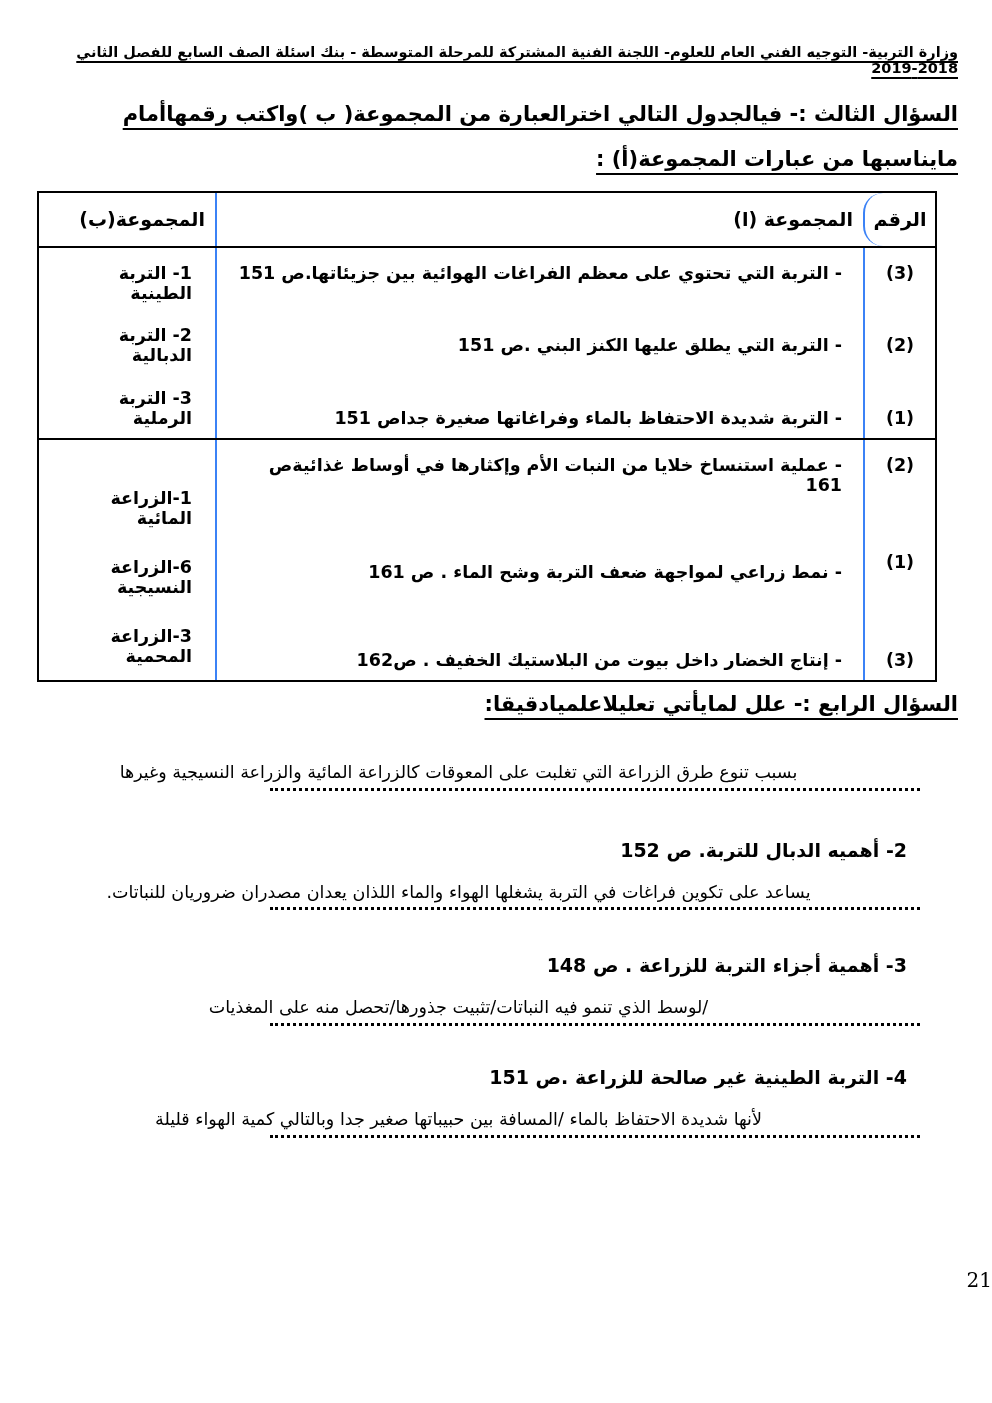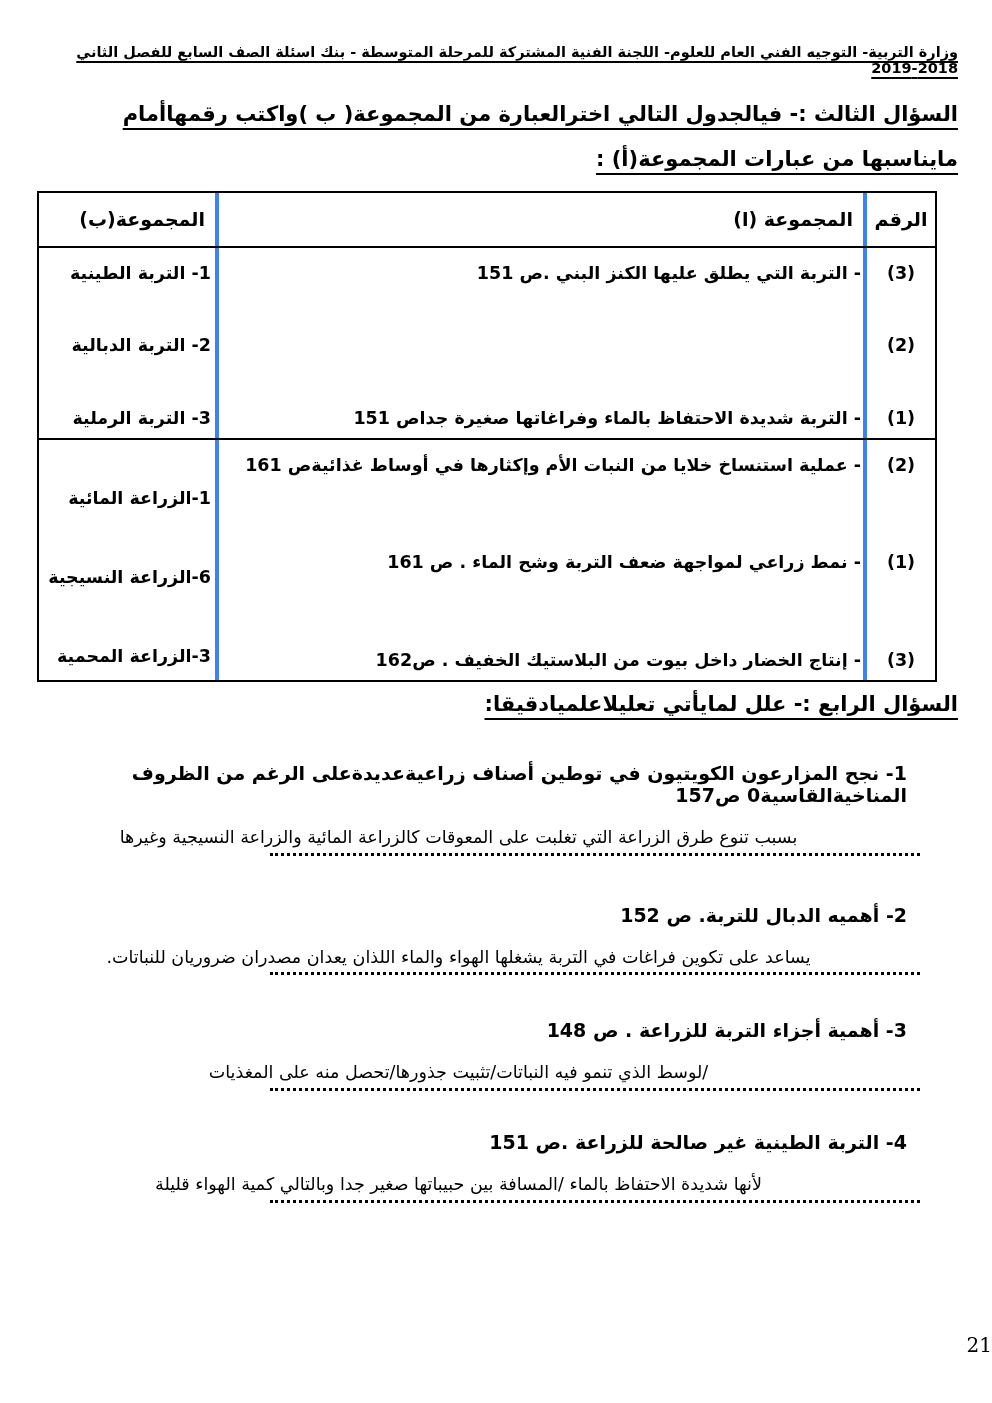--- a/index.html
+++ b/index.html
@@ -46,39 +46,39 @@
   .match-table {
     width: 900px;
     margin: 4px 55px 0 0;
     border: 2.5px solid #000;
   }
   .t-row {
     display: grid;
     grid-template-columns: 72px 648px 178px; 
   }
   .t-row:not(:last-child) { border-bottom: 2px solid #000; }
-  .t-cell:not(:last-child) { border-left: 4px solid #3b82f6; }
+  .t-cell:not(:last-child) { border-left: 2px solid #3b82f6; }
   .t-head { height: 55px; }
   .t-head .t-cell {
     display: flex;
     align-items: center;
     font-size: 19px;
     font-weight: 700;
   }
-  .t-head .c-num { justify-content: center; }
+  .t-head .c-num { justify-content: center; border-radius: 20px; }
   .t-head .c-a { padding-right: 10px; }
   .t-head .c-b { padding-right: 10px; }
 
   .t-block .t-cell {
     display: flex;
     flex-direction: column;
     justify-content: space-between;
     font-size: 17.5px;
     font-weight: 700;
-    padding: 15px 0 10px;
+    padding: 15px 19px 10px;
   }
   .block-1 { height: 192px; }
   .block-2 { height: 240px; }
   .t-block .c-num { align-items: center; text-align: center; }
   .stmt { text-align: right; padding-right: 2px; }
   .optb { text-align: right; padding-right: 4px; }
   .block-2 .c-b { padding-top: 48px; padding-bottom: 14px; }
 
   
   .q4-title {
@@ -143,20 +143,21 @@
       <div class="t-cell c-b">المجموعة(ب)</div>
     </div>
 
     <div class="t-row t-block block-1">
       <div class="t-cell c-num">
         <div class="num">(3)</div>
         <div class="num">(2)</div>
         <div class="num">(1)</div>
       </div>
       <div class="t-cell c-a">
+        <div class="stmt">- التربة التي تحتوي على معظم الفراغات الهوائية بين جزيئاتها.ص 151</div>
         <div class="stmt">- التربة التي يطلق عليها الكنز البني .ص 151</div>
         <div class="stmt">- التربة شديدة الاحتفاظ بالماء وفراغاتها صغيرة جداص 151</div>
       </div>
       <div class="t-cell c-b">
         <div class="optb">1- التربة الطينية</div>
         <div class="optb">2- التربة الدبالية</div>
         <div class="optb">3- التربة الرملية</div>
       </div>
     </div>
 
@@ -176,21 +177,20 @@
         <div class="optb">6-الزراعة النسيجية</div>
         <div class="optb">3-الزراعة المحمية</div>
       </div>
     </div>
 
   </div>
 
   <div class="q4-title">السؤال الرابع :- علل لمايأتي تعليلاعلميادقيقا:</div>
 
   <div class="qa-item i1">
-    <div class="qa-q">1- نجح المزارعون الكويتيون في توطين أصناف زراعيةعديدةعلى الرغم من الظروف المناخيةالقاسية0 ص157</div>
     <div class="qa-a">بسبب تنوع طرق الزراعة التي تغلبت على المعوقات كالزراعة المائية والزراعة النسيجية وغيرها</div>
     <div class="dotted-line"></div>
   </div>
 
   <div class="qa-item i2">
     <div class="qa-q">2- أهميه الدبال للتربة.  ص 152</div>
     <div class="qa-a">يساعد على تكوين فراغات في التربة يشغلها الهواء والماء اللذان يعدان مصدران ضروريان للنباتات.</div>
     <div class="dotted-line"></div>
   </div>
 

